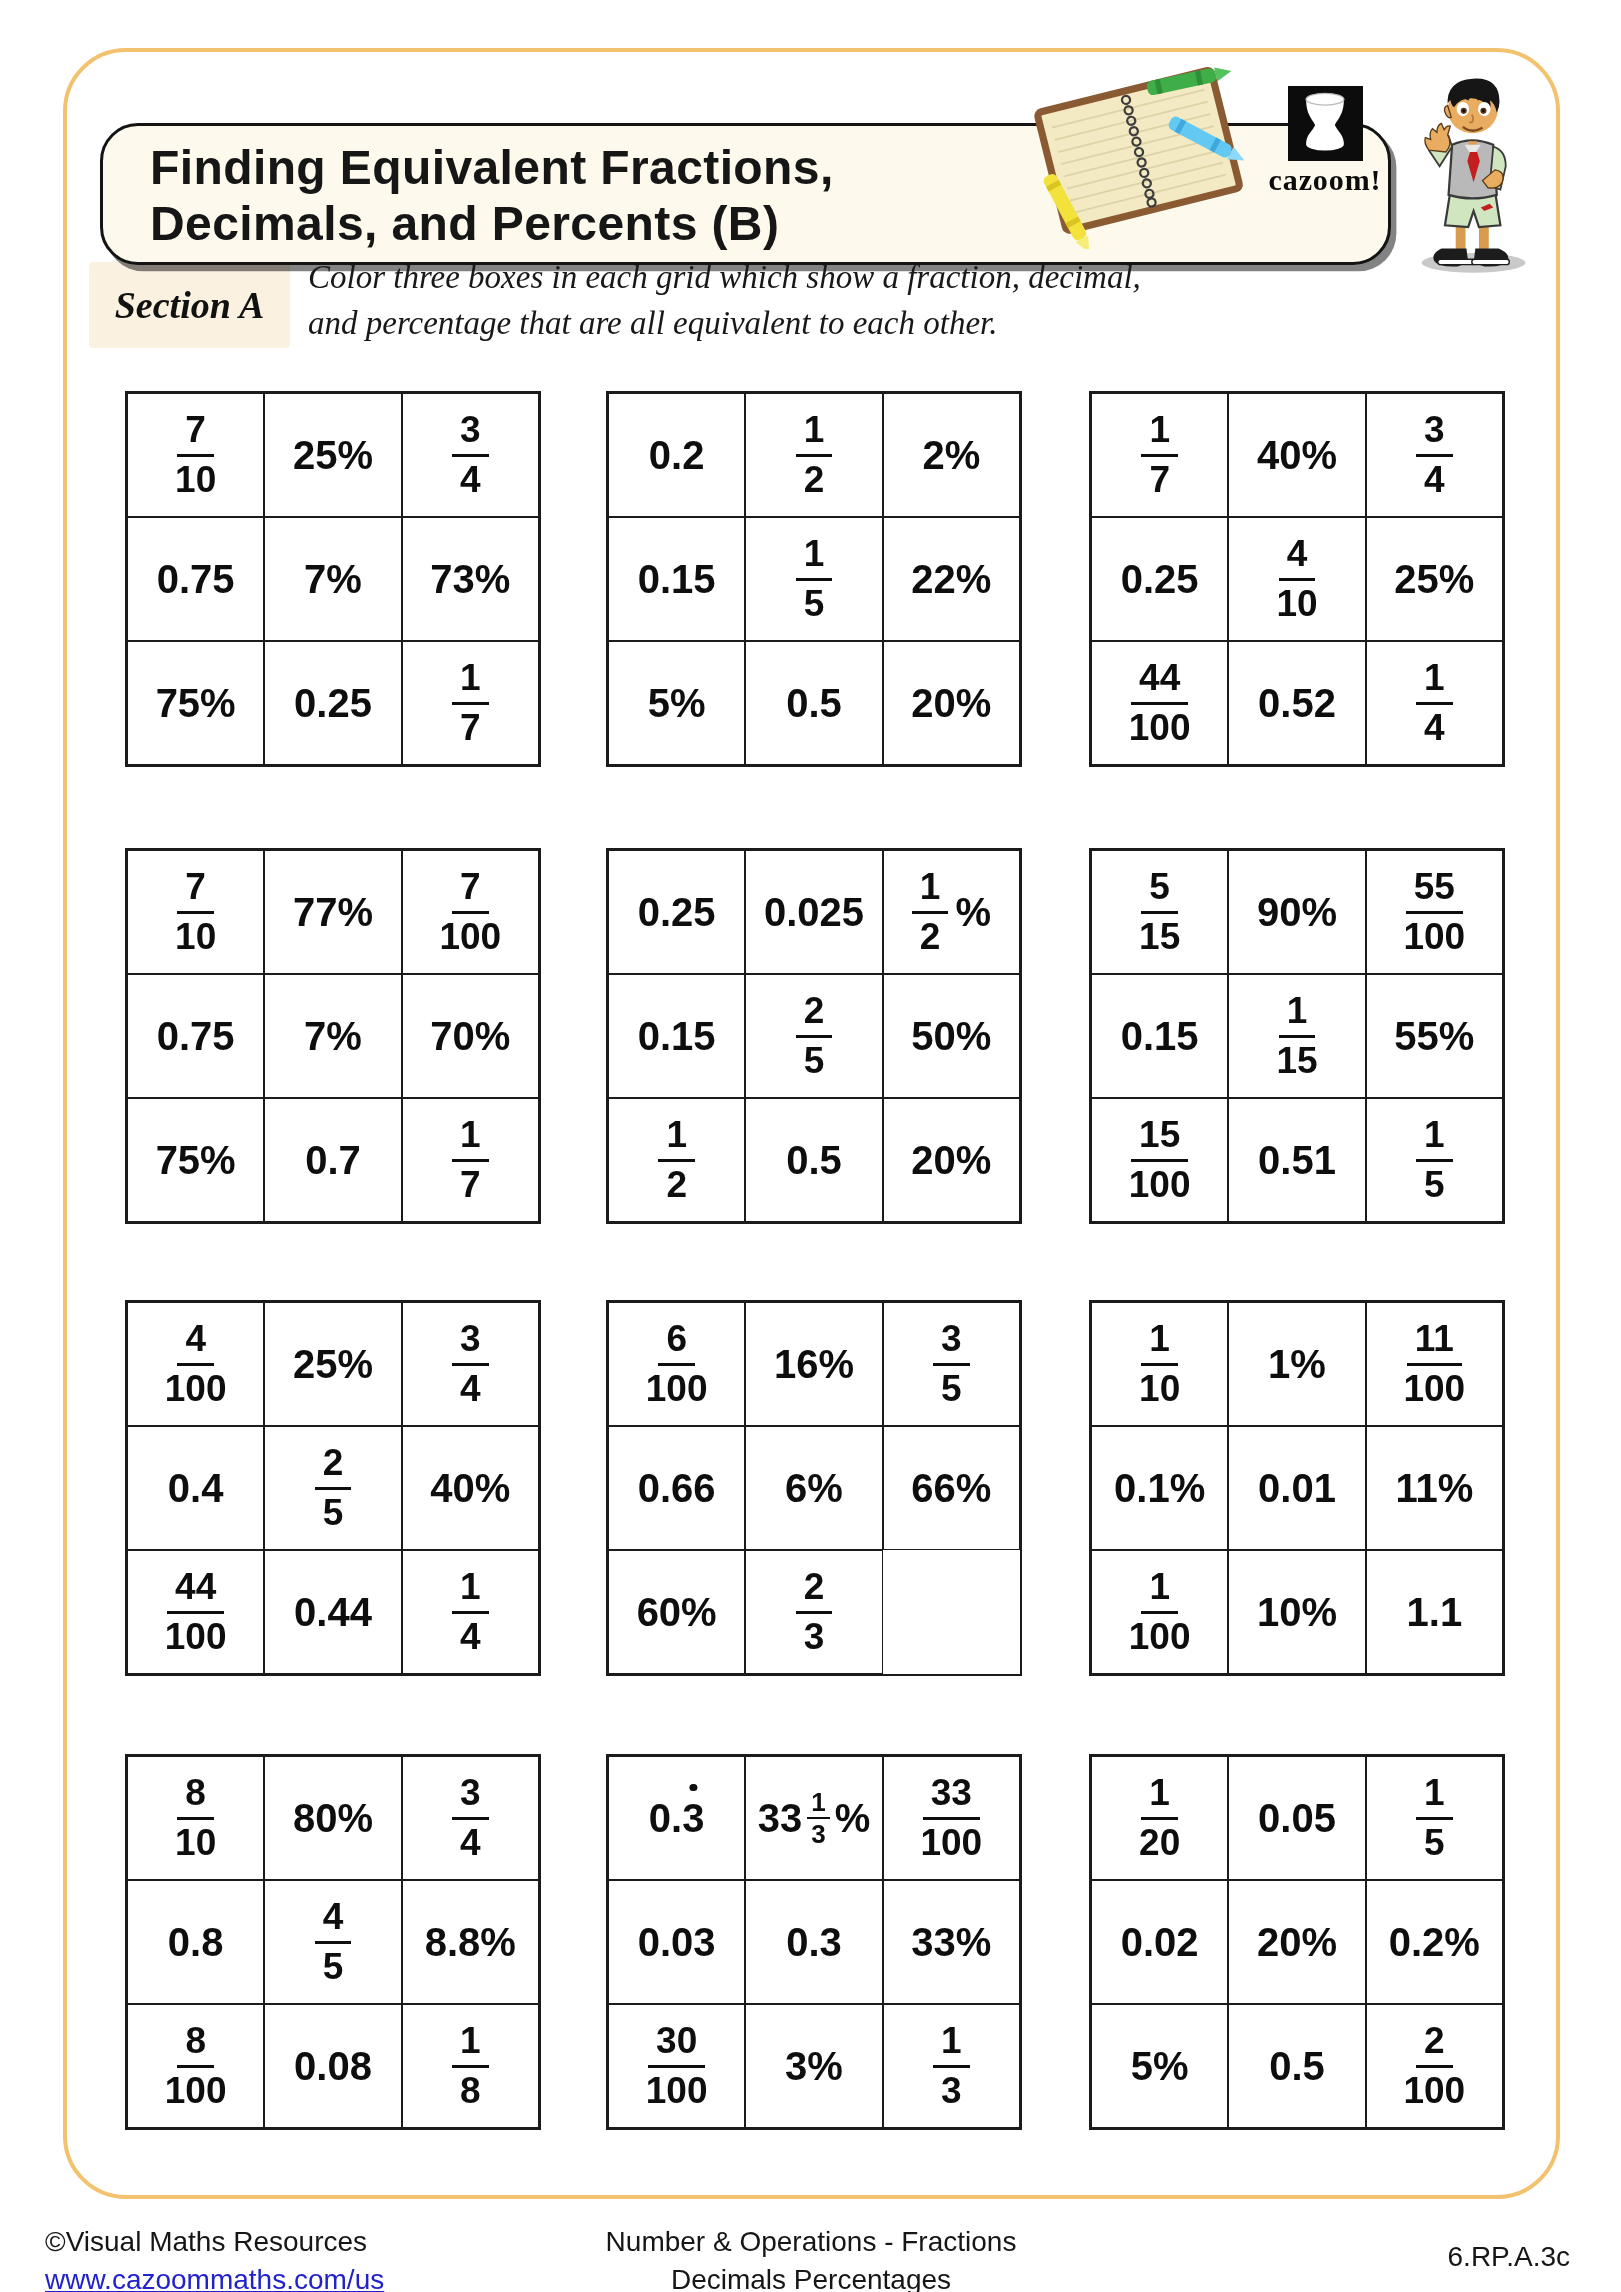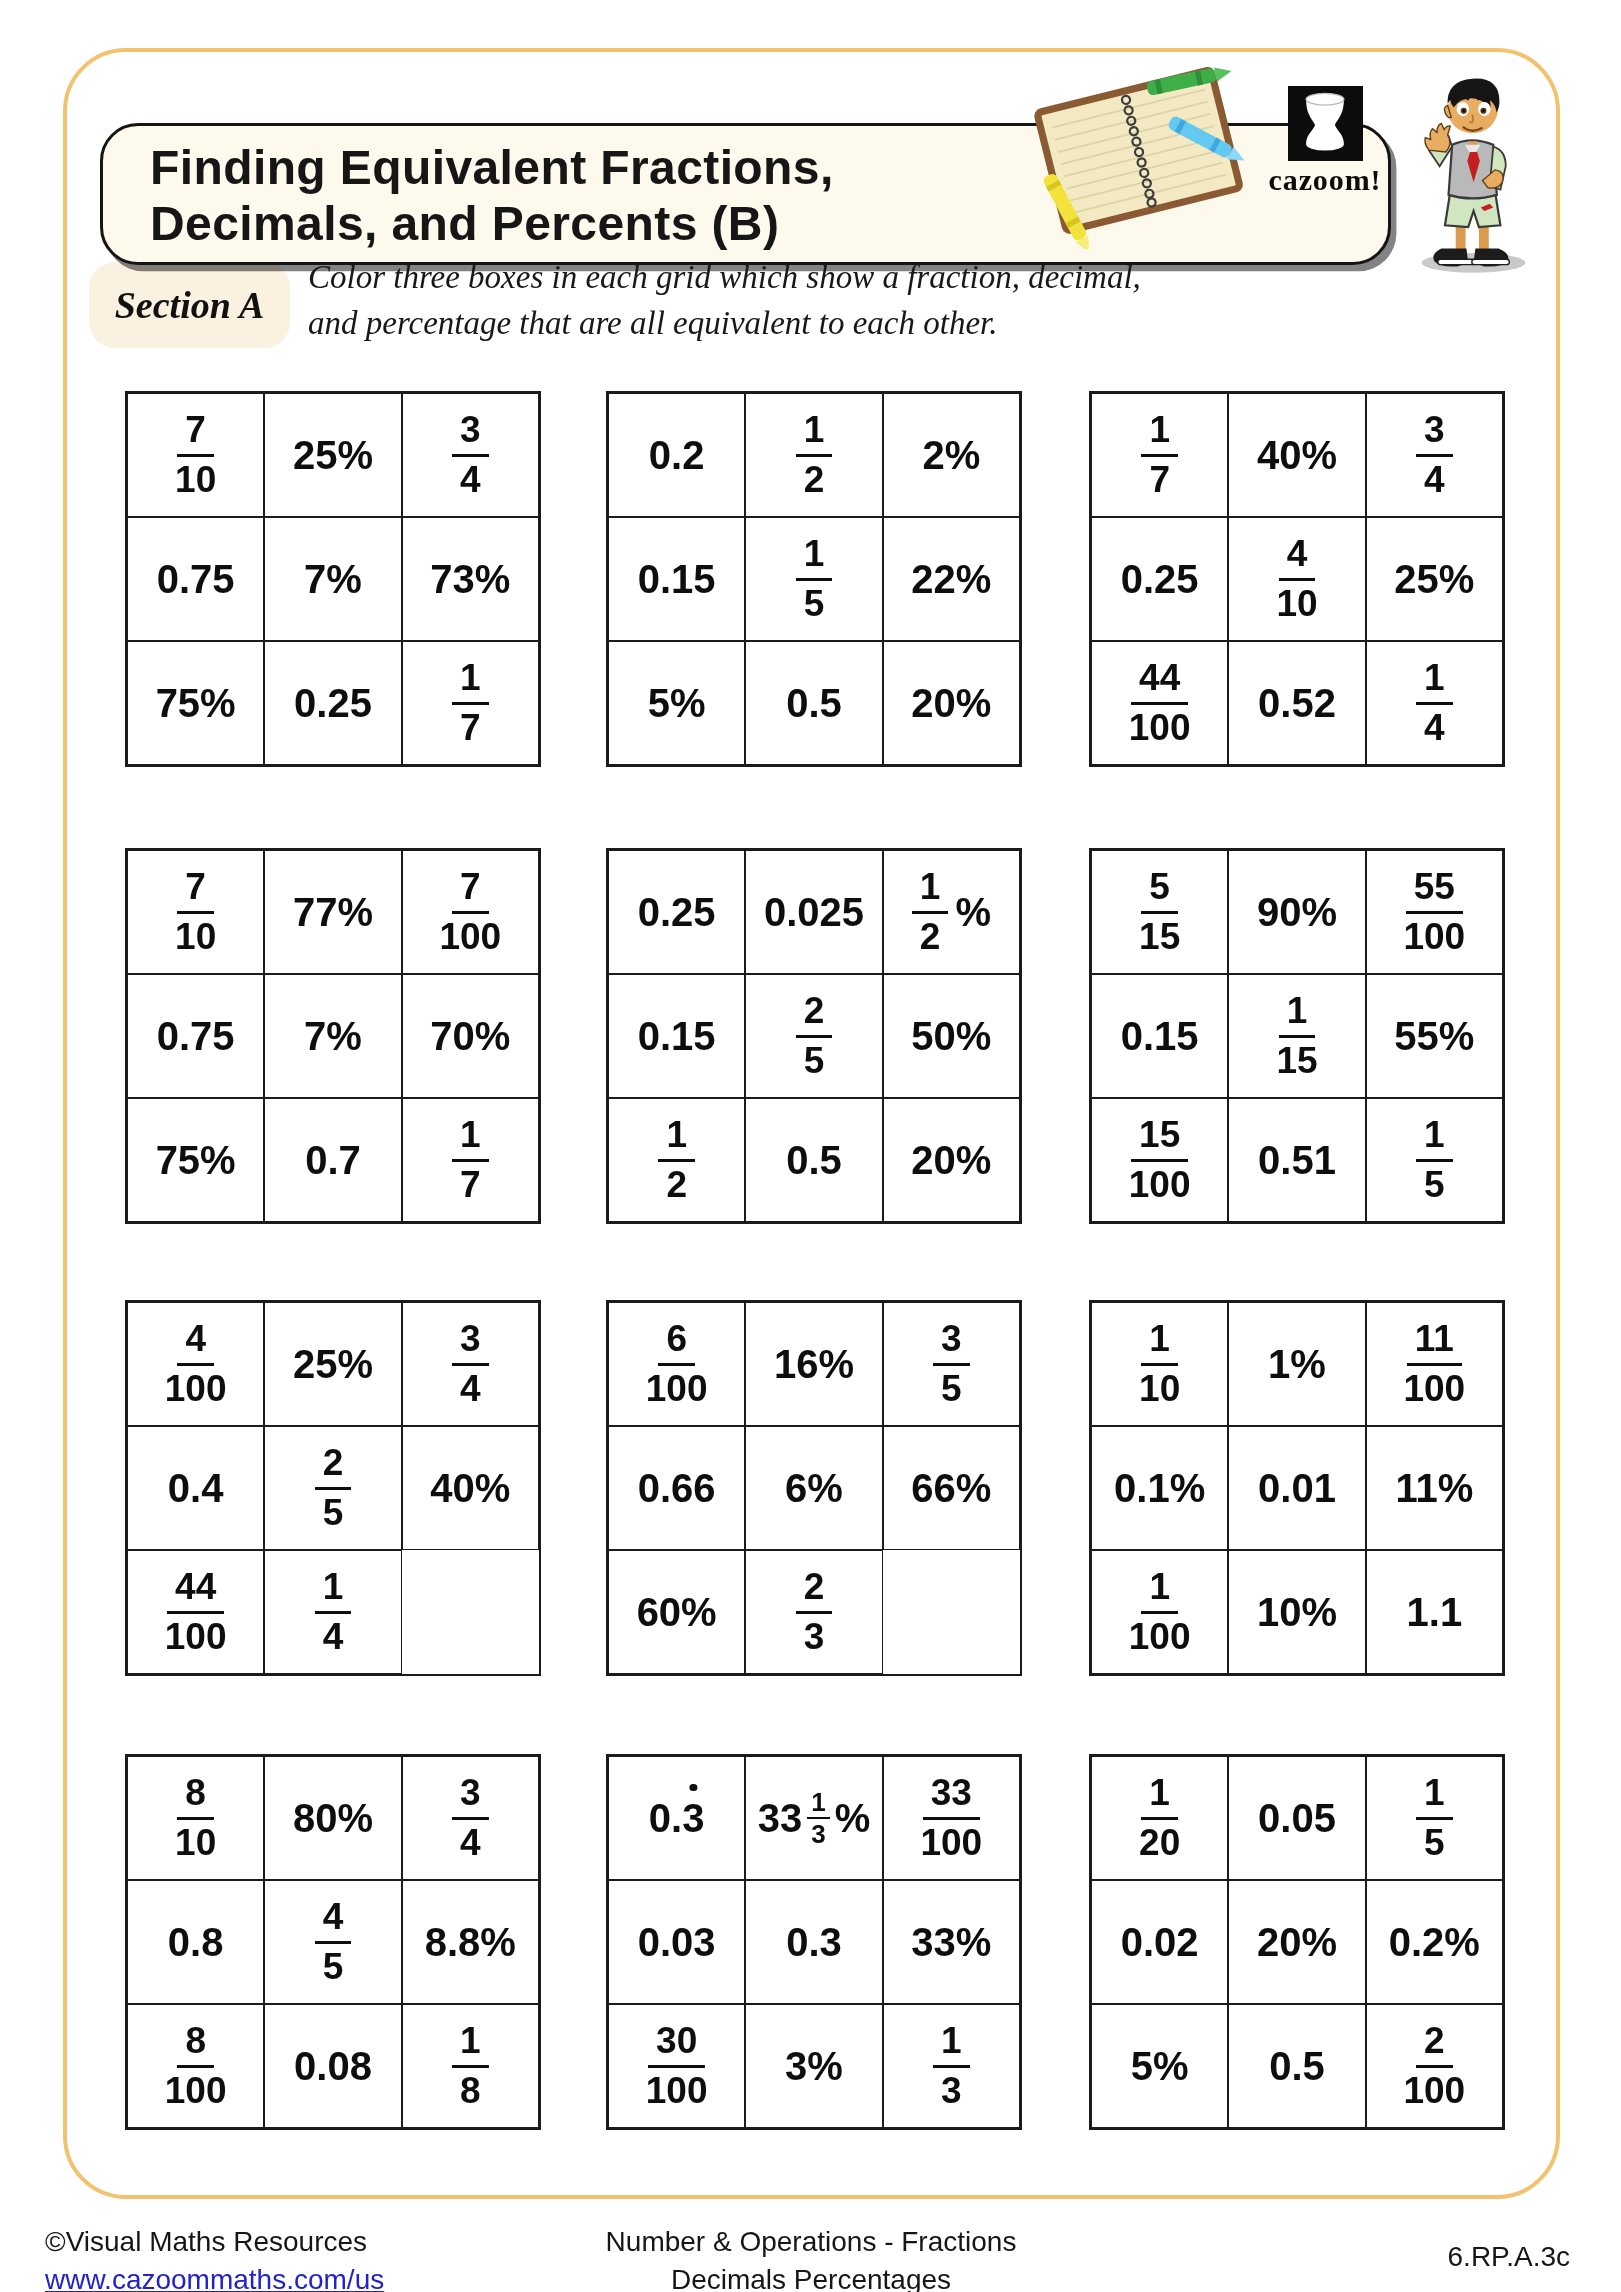--- a/index.html
+++ b/index.html
@@ -25,21 +25,21 @@
     padding:14.3px 0 0 47px;z-index:2;margin-top:44px;
   }
   .title-line{font-size:48px;font-weight:700;line-height:56px;letter-spacing:0.4px;color:#161616;}
   .notepad{position:absolute;left:1012px;top:43px;width:251px;height:206px;z-index:3;}
   .cazoom-logo{position:absolute;left:1252px;top:86px;width:122px;height:116px;z-index:4;text-align:center;margin-left:12px;}
   .cazoom-drum{width:75px;height:75px;background:#0c0c0c;margin:0 auto;display:flex;align-items:center;justify-content:center;}
   .cazoom-text{font-family:"Liberation Serif", serif;font-weight:700;font-size:30px;letter-spacing:0.9px;color:#0c0c0c;margin-top:1.8px;}
   .boy{position:absolute;left:1402px;top:59px;width:136px;height:219px;z-index:3;}
   .section-box{
     position:absolute;left:89px;top:262px;width:201px;height:86px;
-    background:var(--section-bg);border-radius:26px;
+    background:var(--section-bg);border-radius:4px;
     display:flex;align-items:center;justify-content:center;
   }
   .section-label{font-family:"Liberation Serif", serif;font-style:italic;font-weight:700;font-size:38px;color:#111;}
   .instruction{
     position:absolute;left:308px;top:254px;width:967px;
     font-family:"Liberation Serif", serif;font-style:italic;font-size:33px;line-height:46px;color:#181818;
   }
   .grids{position:absolute;left:0;top:0;width:100%;height:100%;}
   .grid{
     position:absolute;width:416px;height:376px;
@@ -377,20 +377,21 @@
           <span class="den">5</span>
         </span>
       </div>
       <div class="cell">40%</div>
       <div class="cell">
         <span class="frac">
           <span class="num">44</span>
           <span class="den">100</span>
         </span>
       </div>
+      <div class="cell">0.44</div>
       <div class="cell">
         <span class="frac">
           <span class="num">1</span>
           <span class="den">4</span>
         </span>
       </div>
     </div>
   <div class="grid">
       <div class="cell">
         <span class="frac">

